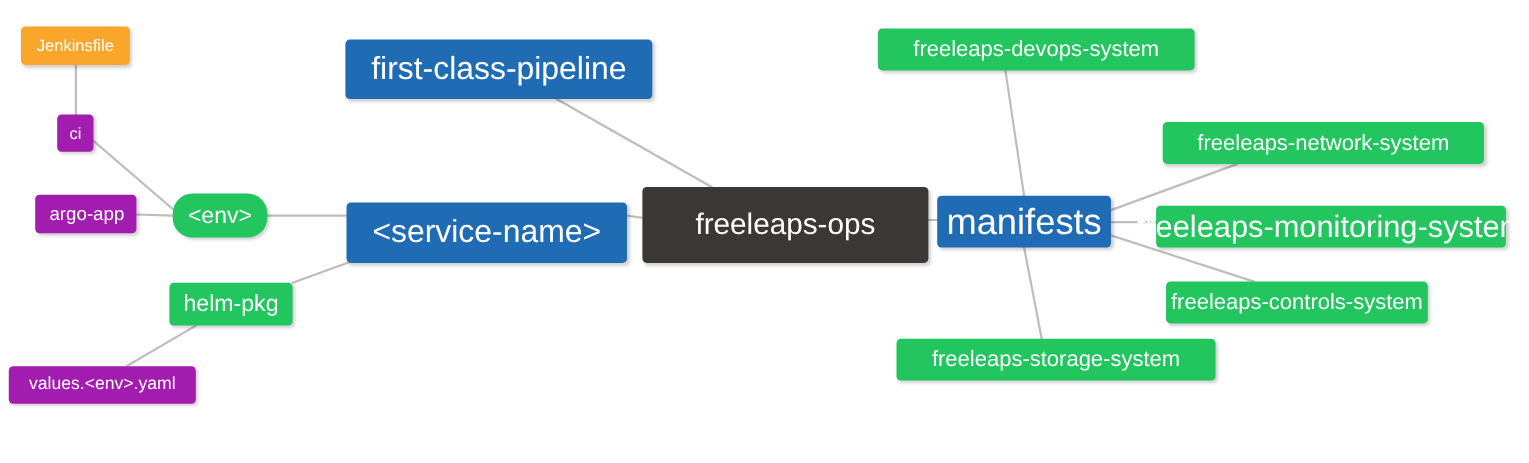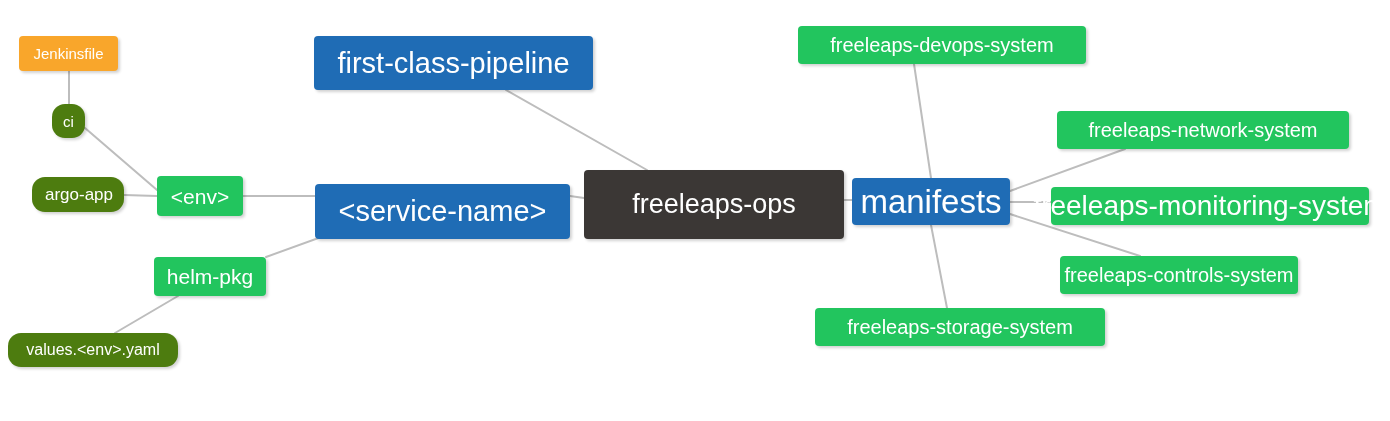--- a/index.html
+++ b/index.html
@@ -41,21 +41,21 @@
     padding: 0 10px;
   }
   .node-label {
     display: block;
     white-space: nowrap;
   }
   
   .c-root   { background: #3b3735; }
   .c-blue   { background: #1f6cb5; }
   .c-green  { background: #22c55e; }
-  .c-red    { background: #4d7c0f; border-radius: 13px; }
+  .c-red    { background: #a21caf; }
   .c-orange { background: #f9a62b; }
 </style>
 </head>
 <body>
 
 <div id="mindmap-canvas">
   <svg id="edge-layer" viewBox="0 0 1390 421" xmlns="http://www.w3.org/2000/svg">
       <line x1="69" y1="59" x2="69" y2="104" stroke="#bdbdbd" stroke-width="2" stroke-linecap="round"></line>
       <line x1="85" y1="128" x2="157" y2="190" stroke="#bdbdbd" stroke-width="2" stroke-linecap="round"></line>
       <line x1="124" y1="195" x2="157" y2="196" stroke="#bdbdbd" stroke-width="2" stroke-linecap="round"></line>
@@ -65,30 +65,30 @@
       <line x1="570" y1="196" x2="584" y2="198" stroke="#bdbdbd" stroke-width="2" stroke-linecap="round"></line>
       <line x1="506" y1="90" x2="647" y2="170" stroke="#bdbdbd" stroke-width="2" stroke-linecap="round"></line>
       <line x1="844" y1="200" x2="852" y2="200" stroke="#bdbdbd" stroke-width="2" stroke-linecap="round"></line>
       <line x1="931" y1="178" x2="914" y2="64" stroke="#bdbdbd" stroke-width="2" stroke-linecap="round"></line>
       <line x1="1010" y1="191" x2="1125" y2="149" stroke="#bdbdbd" stroke-width="2" stroke-linecap="round"></line>
       <line x1="1010" y1="202" x2="1051" y2="202" stroke="#bdbdbd" stroke-width="2" stroke-linecap="round"></line>
       <line x1="1010" y1="214" x2="1140" y2="256" stroke="#bdbdbd" stroke-width="2" stroke-linecap="round"></line>
       <line x1="931" y1="225" x2="947" y2="308" stroke="#bdbdbd" stroke-width="2" stroke-linecap="round"></line>
     </svg>
   <div id="node-layer">
-      <div class="node c-orange" style="left: 19px; top: 24px; width: 99px; height: 35px; font-size: 15px; margin-top: 12px;">
+      <div class="node c-orange" style="left: 19px; top: 24px; width: 99px; height: 35px; font-size: 15px;">
         <span class="node-label">Jenkinsfile</span>
       </div>
       <div class="node c-red" style="left: 52px; top: 104px; width: 33px; height: 34px; font-size: 15px;">
         <span class="node-label">ci</span>
       </div>
       <div class="node c-red" style="left: 32px; top: 177px; width: 92px; height: 35px; font-size: 17px; padding-left: 12px;">
         <span class="node-label">argo-app</span>
       </div>
-      <div class="node c-green" style="left: 157px; top: 176px; width: 86px; height: 40px; font-size: 21px;">
+      <div class="node c-green" style="left: 157px; top: 176px; width: 86px; height: 40px; font-size: 21px; border-radius: 18px;">
         <span class="node-label">&lt;env&gt;</span>
       </div>
       <div class="node c-blue" style="left: 315px; top: 168px; width: 255px; height: 55px; font-size: 29px; margin-top: 16px;">
         <span class="node-label">&lt;service-name&gt;</span>
       </div>
       <div class="node c-blue" style="left: 314px; top: 36px; width: 279px; height: 54px; font-size: 29px;">
         <span class="node-label">first-class-pipeline</span>
       </div>
       <div class="node c-green" style="left: 154px; top: 257px; width: 112px; height: 39px; font-size: 21px;">
         <span class="node-label">helm-pkg</span>

